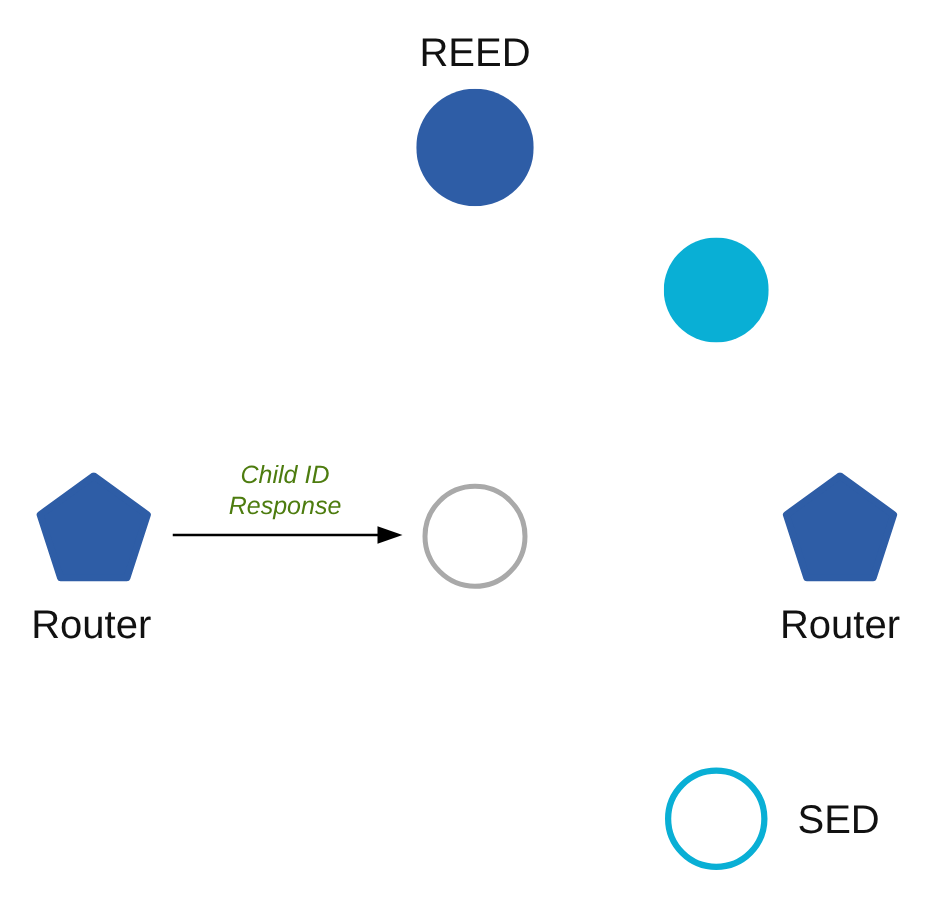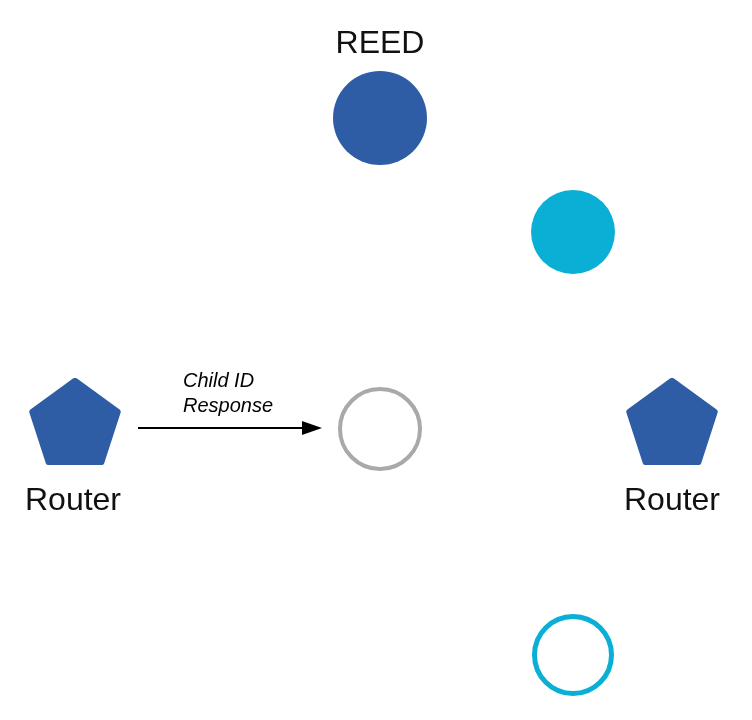--- a/index.html
+++ b/index.html
@@ -26,22 +26,22 @@
     color: #111111;
     white-space: nowrap;
   }
   .centered { transform: translateX(-50%); }
   .arrow-label {
     position: absolute;
     transform: translateX(-50%);
     font-style: italic;
     font-size: 20px;
     line-height: 25px;
-    text-align: left;
-    color: #000000;
+    text-align: center;
+    color: #4d7c0f;
     white-space: nowrap;
   }
 </style>
 </head>
 <body>
 
 <div class="canvas">
 
   <div class="node-label centered" style="left: 380px; top: 24px;">REED</div>
   <svg class="abs" style="left: 333px; top: 71px;" width="94" height="94">
@@ -71,14 +71,15 @@
   </svg>
 
   <svg class="abs" style="left: 625px; top: 378px;" width="94" height="88" viewBox="0 0 100 92">
     <polygon points="50,2 4.35,35.17 21.79,88.83 78.21,88.83 95.65,35.17" stroke-width="6" stroke-linejoin="round" fill="#2E5DA6" stroke="#2E5DA6"></polygon>
   </svg>
   <div class="node-label centered" style="left: 672px; top: 481px;">Router</div>
 
   <svg class="abs" style="left: 531px; top: 613px;" width="84" height="84">
     <circle cx="42" cy="42" r="38.5" stroke-width="5" stroke="#09AFD5" fill="#FFFFFF"></circle>
   </svg>
+  <div class="node-label" style="left: 638px; top: 637px;">SED</div>
 
 </div>
 
 </body></html>

